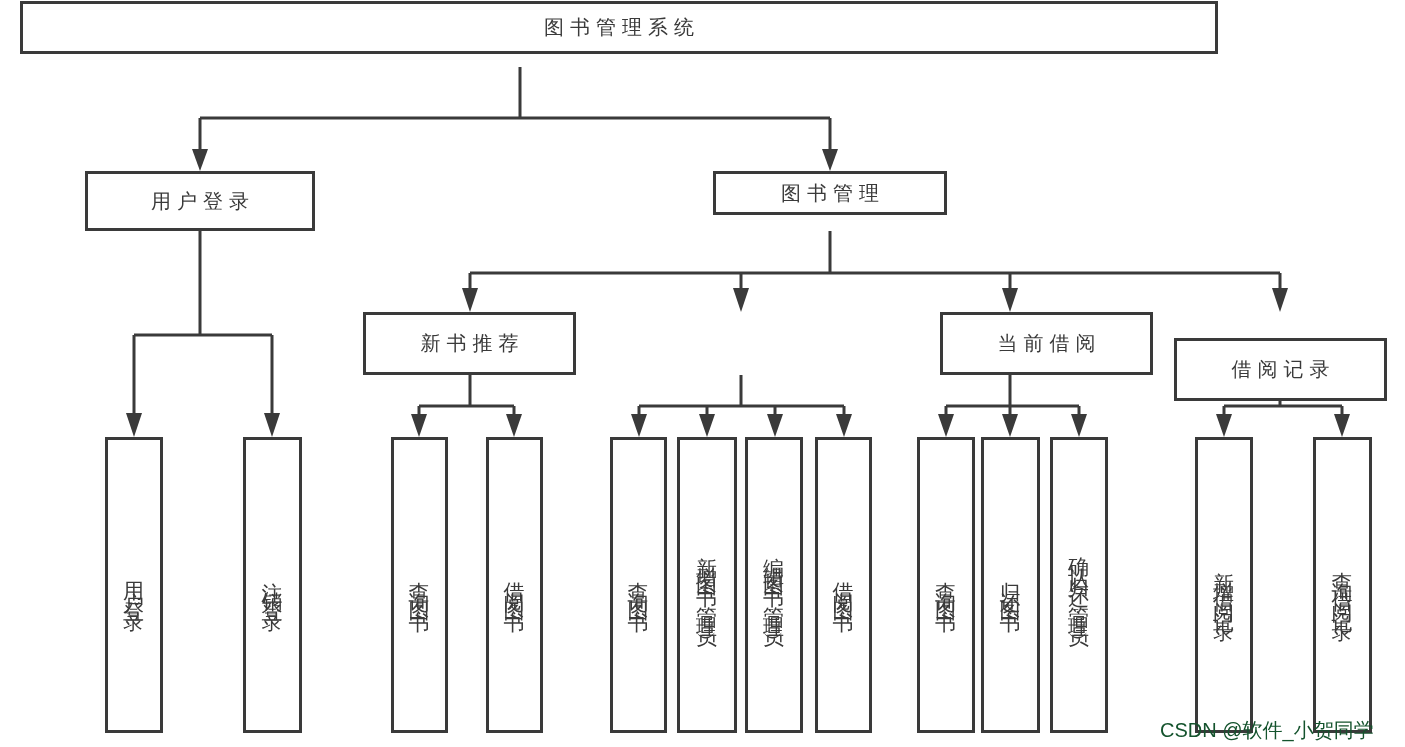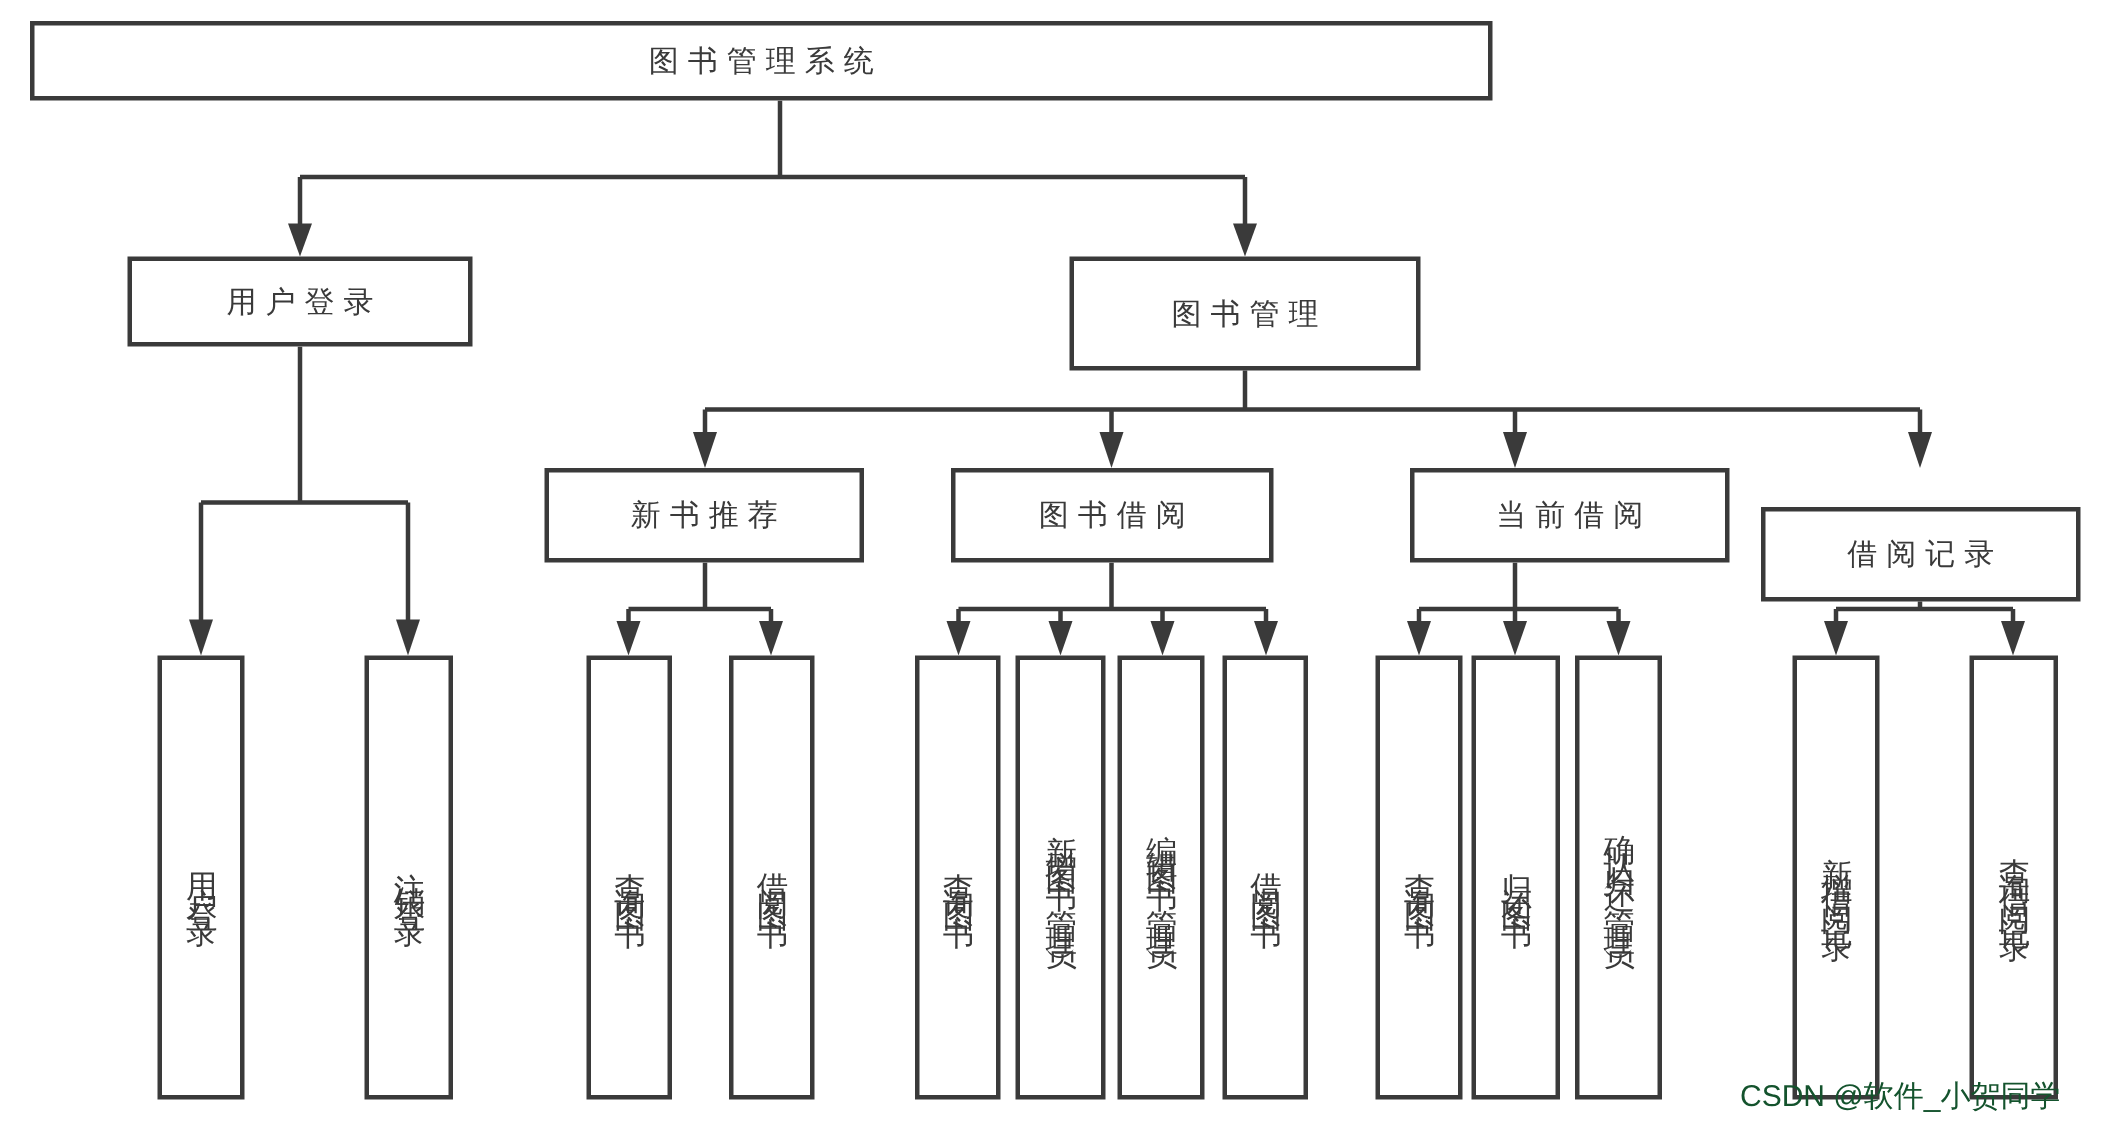--- a/index.html
+++ b/index.html
@@ -12,24 +12,24 @@
     position:absolute;box-sizing:border-box;border:3px solid #3a3a3a;background:#ffffff;
     display:flex;align-items:center;justify-content:center;
   }
   .hlabel{font-size:20px;letter-spacing:6px;text-indent:6px;white-space:nowrap;}
   .leaf{top:437px;height:296px;}
   .vlabel{
     writing-mode:vertical-rl;text-orientation:mixed;
     font-size:21px;letter-spacing:10px;line-height:1;white-space:nowrap;
   }
   
-  .n-root{left:20px;top:14px;width:975px;height:53px;}
+  .n-root{left:20px;top:1px;width:1198px;height:53px;}
   
   .n-user-login{left:85px;top:171px;width:230px;height:60px;}
-  .n-book-mgmt{left:713px;top:171px;width:234px;height:76px;}
+  .n-book-mgmt{left:713px;top:171px;width:234px;height:44px;}
   
   .lvl3{top:312px;height:63px;}
   .n-new-book{left:363px;width:213px;}
   .n-book-borrow{left:634px;width:215px;}
   .n-current-borrow{left:904px;width:213px;margin-left:36px;}
   .n-borrow-record{left:1174px;width:213px;margin-top:26px;}
   
   .l-ul1{left:105px;width:58px;}
   .l-ul2{left:243px;width:59px;}
   .l-nb1{left:391px;width:57px;}
@@ -114,23 +114,20 @@
   <div class="node n-user-login">
     <span class="hlabel">用户登录</span>
   </div>
   <div class="node n-book-mgmt">
     <span class="hlabel">图书管理</span>
   </div>
 
   <div class="node lvl3 n-new-book">
     <span class="hlabel">新书推荐</span>
   </div>
-  <div class="node lvl3 n-book-borrow">
-    <span class="hlabel">图书借阅</span>
-  </div>
   <div class="node lvl3 n-current-borrow">
     <span class="hlabel">当前借阅</span>
   </div>
   <div class="node lvl3 n-borrow-record">
     <span class="hlabel">借阅记录</span>
   </div>
 
   <div class="node leaf l-ul1">
     <span class="vlabel">用户登录</span>
   </div>

